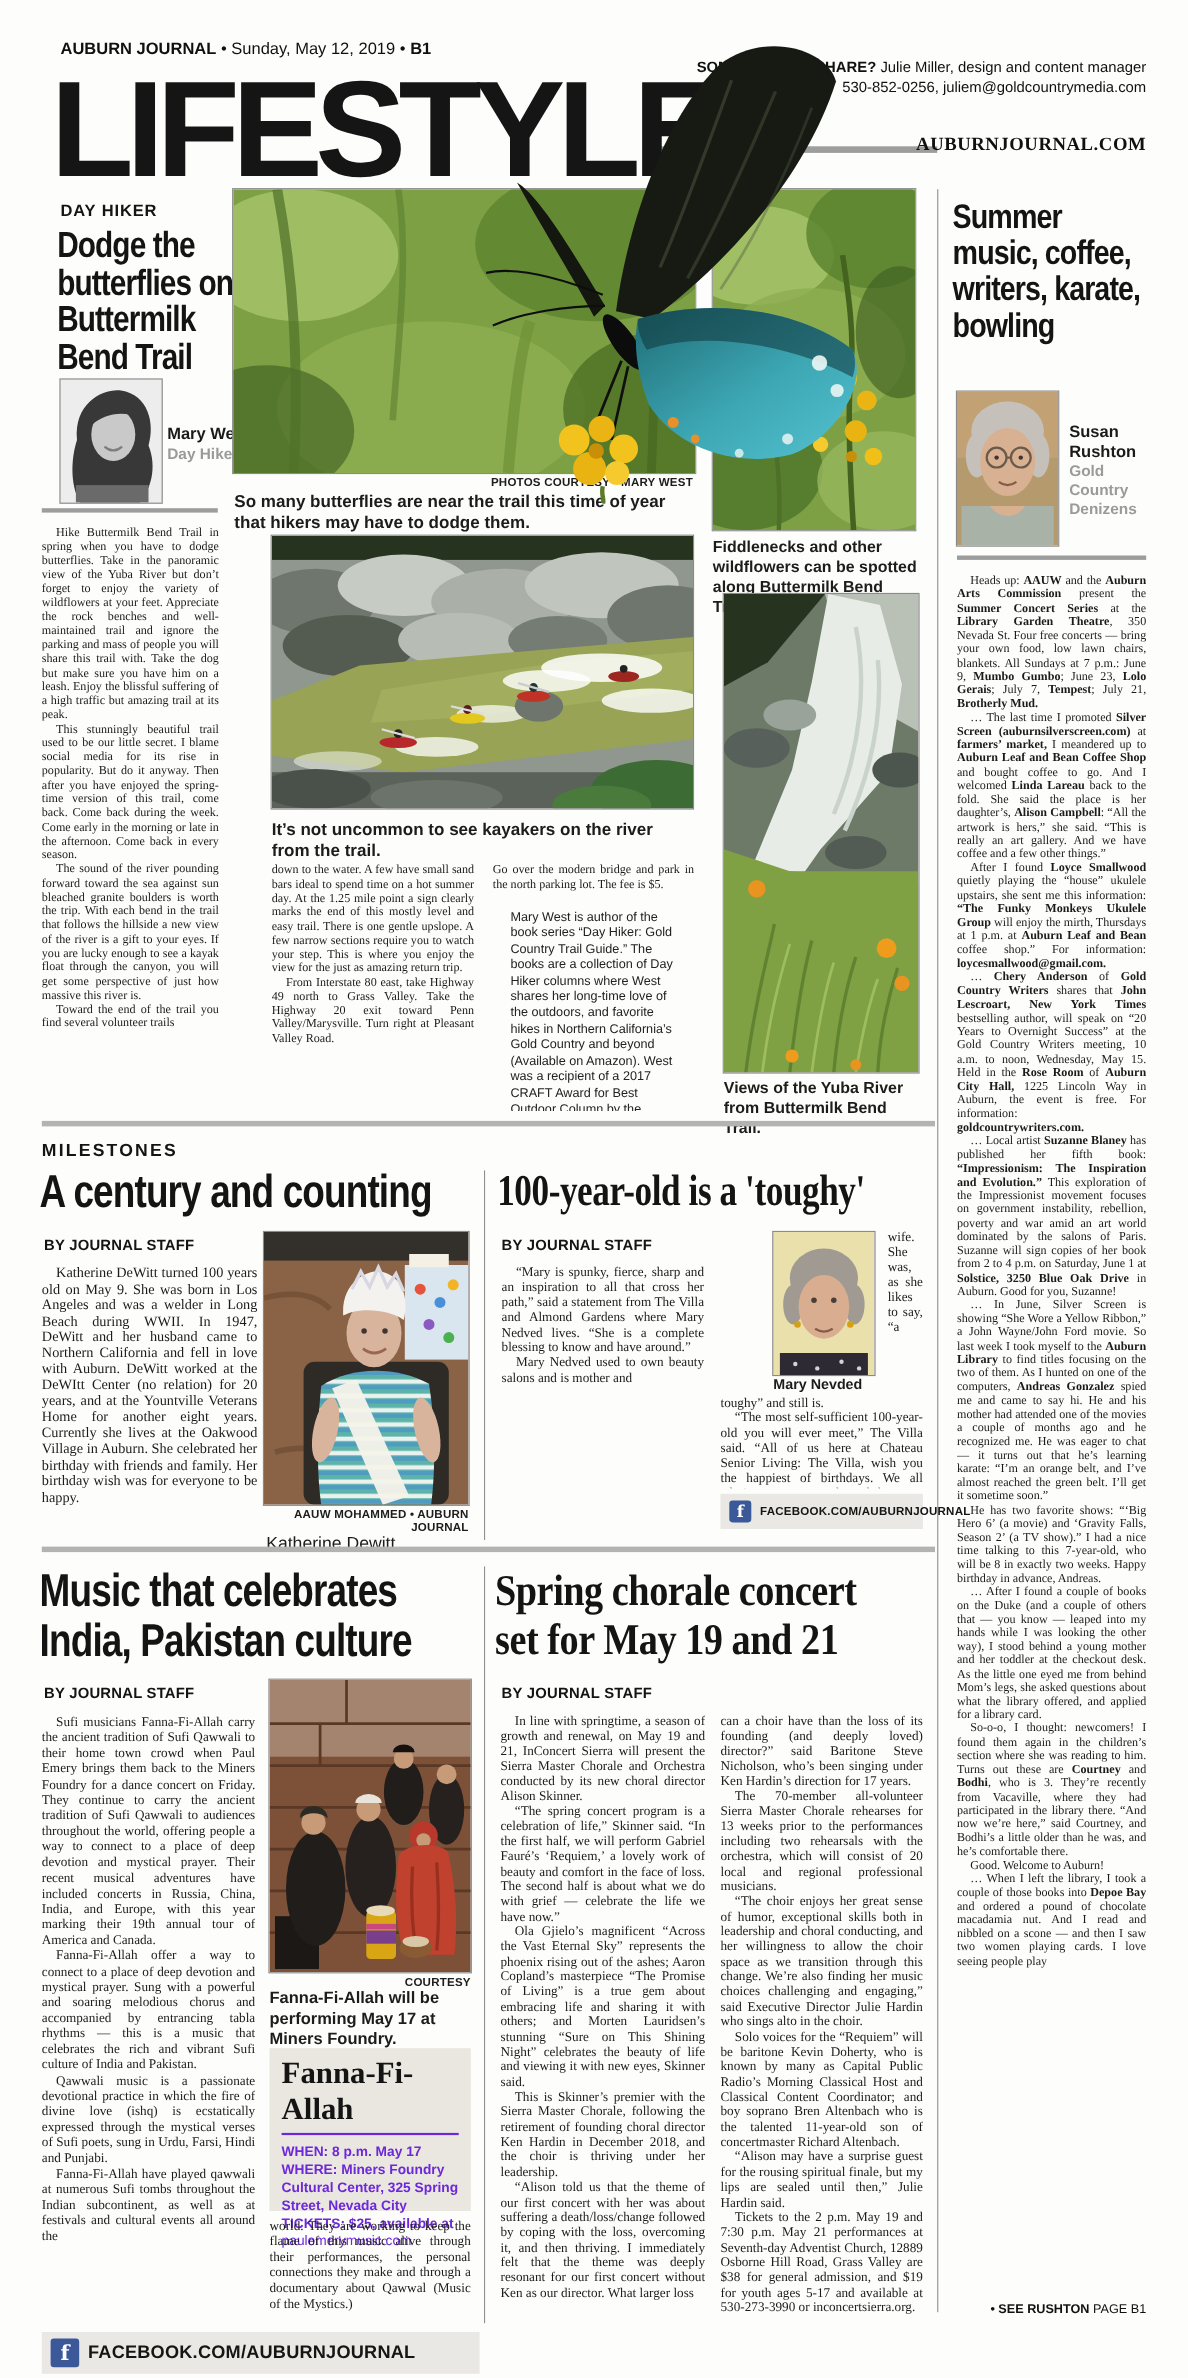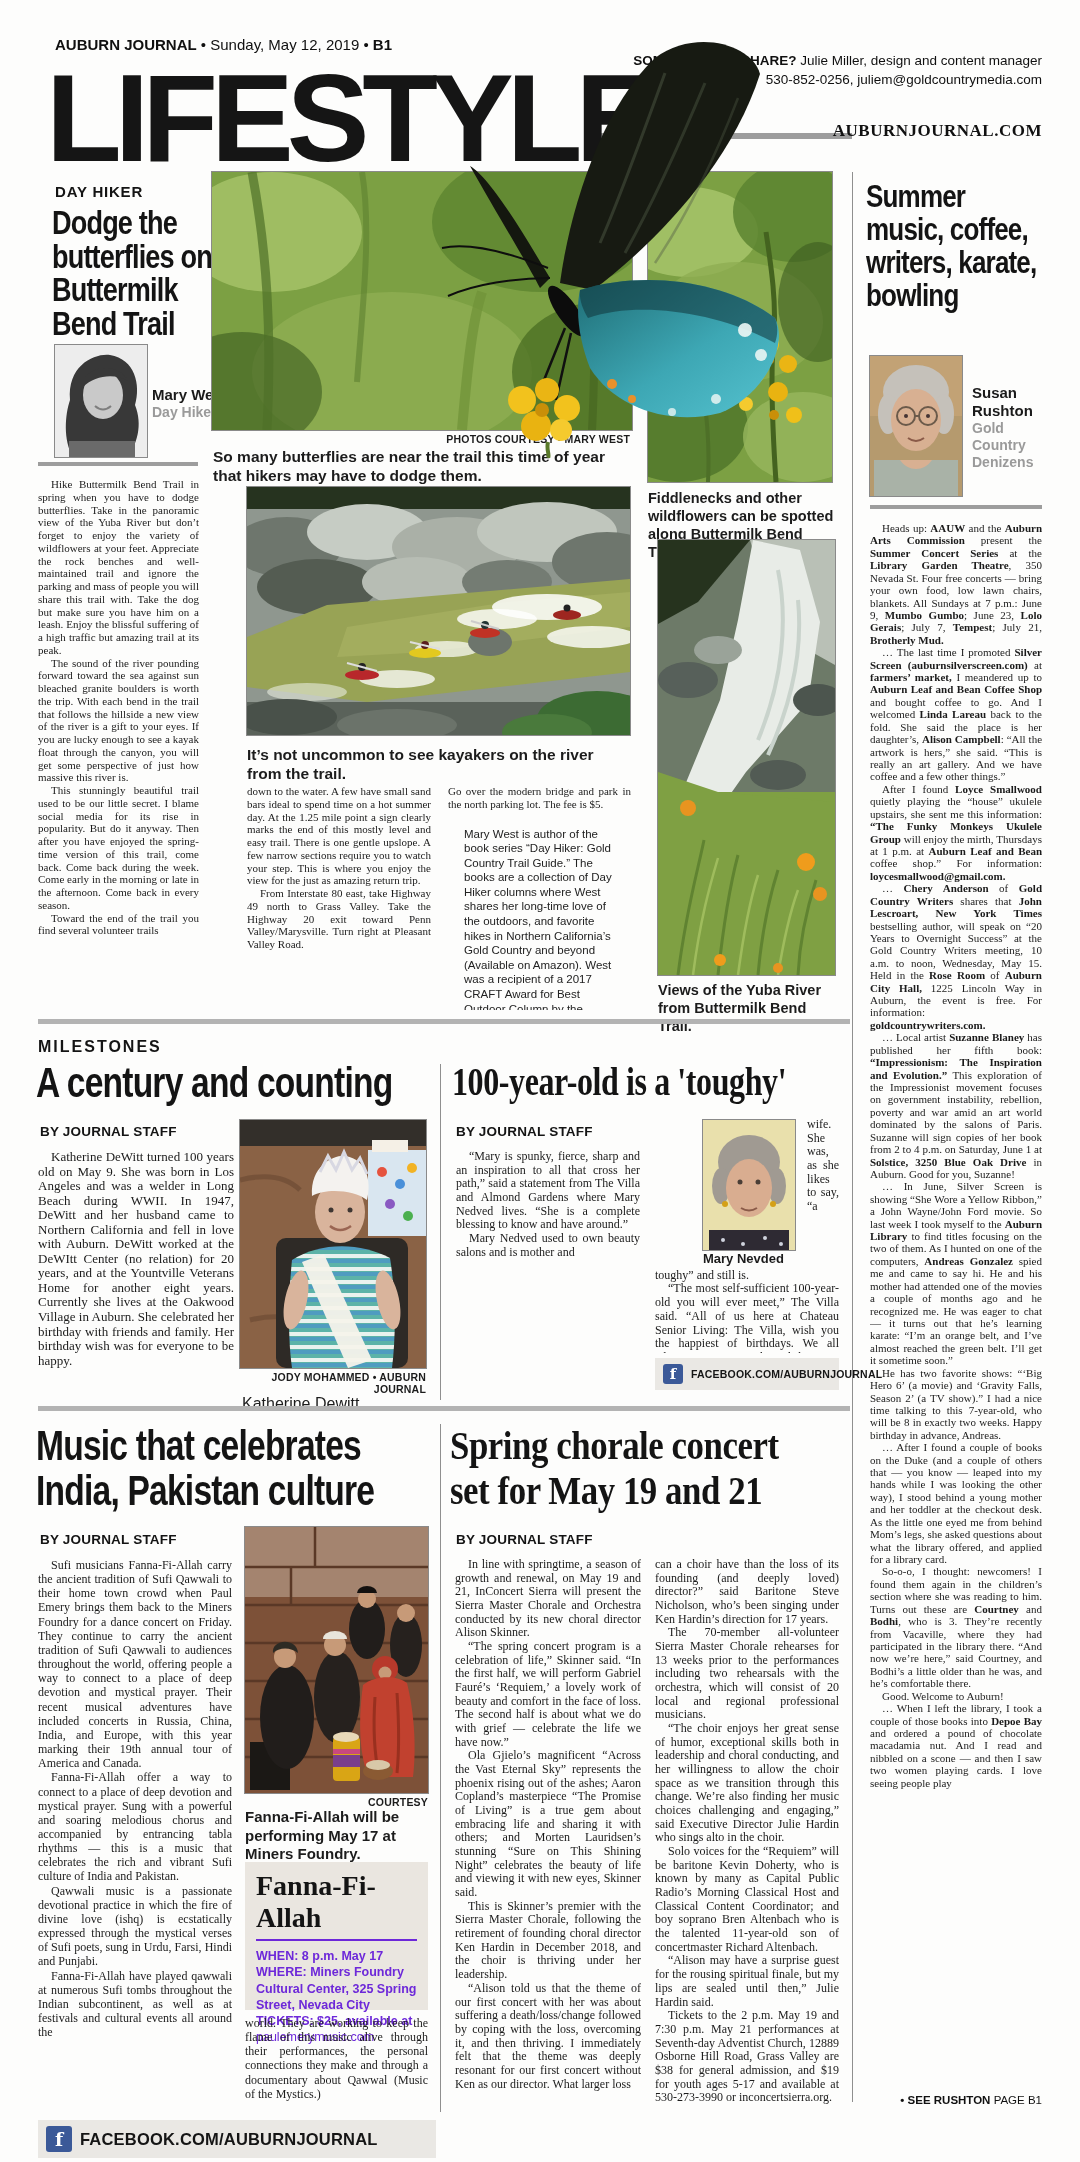--- a/index.html
+++ b/index.html
@@ -143,22 +143,22 @@
     </svg>
   </div>
   <div class="abs" style="left:152px;top:386px">
     <div class="author-name">Mary West</div>
     <div class="author-role">Day Hiker</div>
   </div>
   <div class="author-rule" style="left:38px;top:462px;width:160px"></div>
 
   <div class="col" style="left:38px;top:478px;width:161px;height:530px">
     <p>Hike Buttermilk Bend Trail in spring when you have to dodge butterflies. Take in the panoramic view of the Yuba River but don’t forget to enjoy the variety of wildflowers at your feet. Appreciate the rock benches and well-maintained trail and ignore the parking and mass of people you will share this trail with. Take the dog but make sure you have him on a leash. Enjoy the blissful suffering of a high traffic but amazing trail at its peak.</p>
+    <p>This stunningly beautiful trail used to be our little secret. I blame social media for its rise in popularity. But do it anyway. Then after you have enjoyed the spring-time version of this trail, come back. Come back during the week. Come early in the morning or late in the afternoon. Come back in every season.</p>
     <p>The sound of the river pounding forward toward the sea against sun bleached granite boulders is worth the trip. With each bend in the trail that follows the hillside a new view of the river is a gift to your eyes. If you are lucky enough to see a kayak float through the canyon, you will get some perspective of just how massive this river is.</p>
-    <p>This stunningly beautiful trail used to be our little secret. I blame social media for its rise in popularity. But do it anyway. Then after you have enjoyed the spring-time version of this trail, come back. Come back during the week. Come early in the morning or late in the afternoon. Come back in every season.</p>
     <p>Toward the end of the trail you find several volunteer trails</p>
   </div>
 
   <div class="photo" style="left:212px;top:172px;width:420px;height:258px">
     <svg width="420" height="258" viewBox="0 0 420 258">
       <rect width="420" height="258" fill="#7ca043"></rect>
       <ellipse cx="60" cy="60" rx="90" ry="60" fill="#a7c46a" opacity=".8"></ellipse>
       <ellipse cx="330" cy="50" rx="110" ry="70" fill="#5c8430" opacity=".8"></ellipse>
       <ellipse cx="180" cy="200" rx="140" ry="80" fill="#8fae52" opacity=".8"></ellipse>
       <ellipse cx="390" cy="200" rx="90" ry="70" fill="#46691f" opacity=".7"></ellipse>
@@ -365,21 +365,21 @@
       <ellipse cx="56" cy="180" rx="11" ry="30" fill="#d9b49c" transform="rotate(12 56 180)"></ellipse>
       <ellipse cx="148" cy="180" rx="11" ry="30" fill="#d9b49c" transform="rotate(-12 148 180)"></ellipse>
       <ellipse cx="100" cy="92" rx="25" ry="31" fill="#d9b49c"></ellipse>
       <path d="M72 76 C70 44 96 34 106 36 C126 40 132 60 127 80 C114 70 86 68 72 76 Z" fill="#f4f2ef"></path>
       <polyline points="80,52 88,36 96,50 104,32 112,50 120,38 127,54" fill="none" stroke="#d8d8e2" stroke-width="3"></polyline>
       <circle cx="91" cy="90" r="2.5" fill="#3e3632"></circle>
         <circle cx="110" cy="90" r="2.5" fill="#3e3632"></circle>
       <path d="M90 106 Q100 114 111 106" stroke="#9a6552" stroke-width="2.5" fill="none"></path>
     </svg>
   </div>
-  <div class="credit" style="left:240px;top:1371px;width:186px">JODY MOHAMMED • AUBURN JOURNAL</div>
+  <div class="credit" style="left:240px;top:1371px;width:186px">AAUW MOHAMMED • AUBURN JOURNAL</div>
   <div class="caption" style="left:242px;top:1394px;width:186px;font-weight:400;font-size:16px">Katherine Dewitt</div>
 
   <div class="rule-v" style="left:440px;top:1064px;height:336px"></div>
 
   <div class="headline headline-serif" style="left:452px;top:1062px;width:500px;font-size:40px;transform:scaleX(.8)">100-year-old is a 'toughy'</div>
   <div class="byline" style="left:456px;top:1124px">BY JOURNAL STAFF</div>
   <div class="col col-12" style="left:456px;top:1150px;width:184px;height:256px">
     <p>“Mary is spunky, fierce, sharp and an inspiration to all that cross her path,” said a statement from The Villa and Almond Gardens where Mary Nedved lives. “She is a complete blessing to know and have around.”</p>
     <p>Mary Nedved used to own beauty salons and is mother and</p>
   </div>

